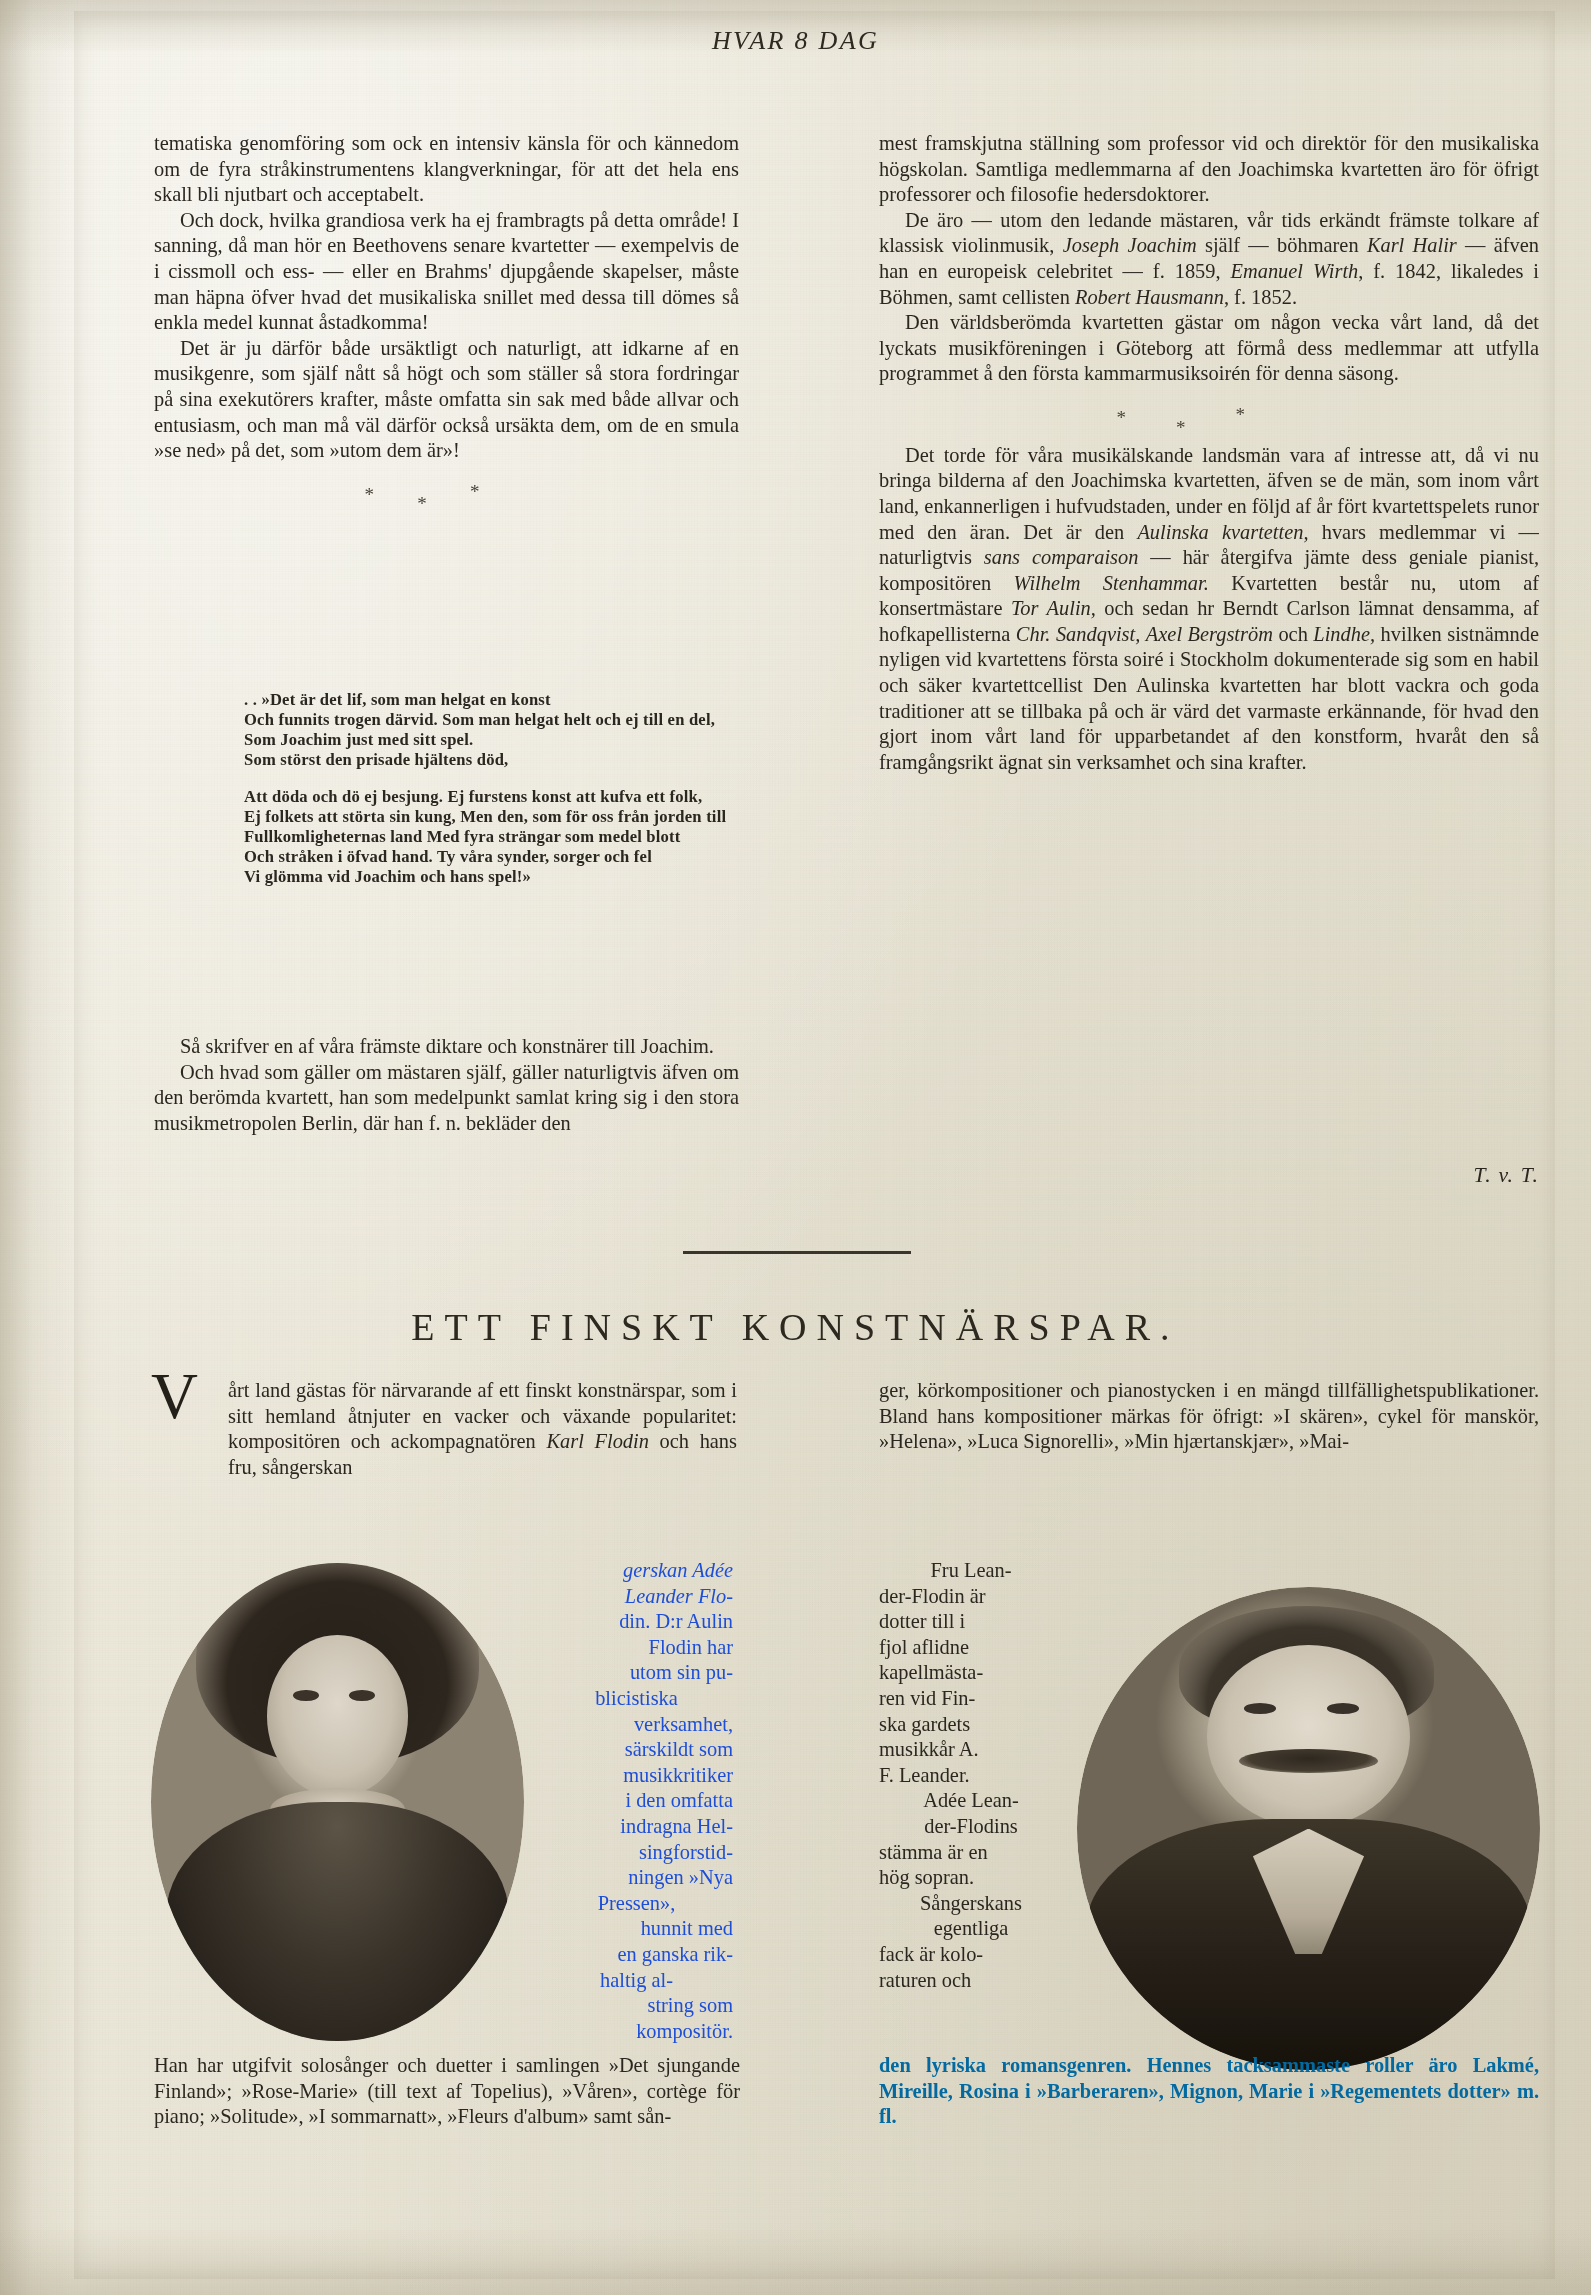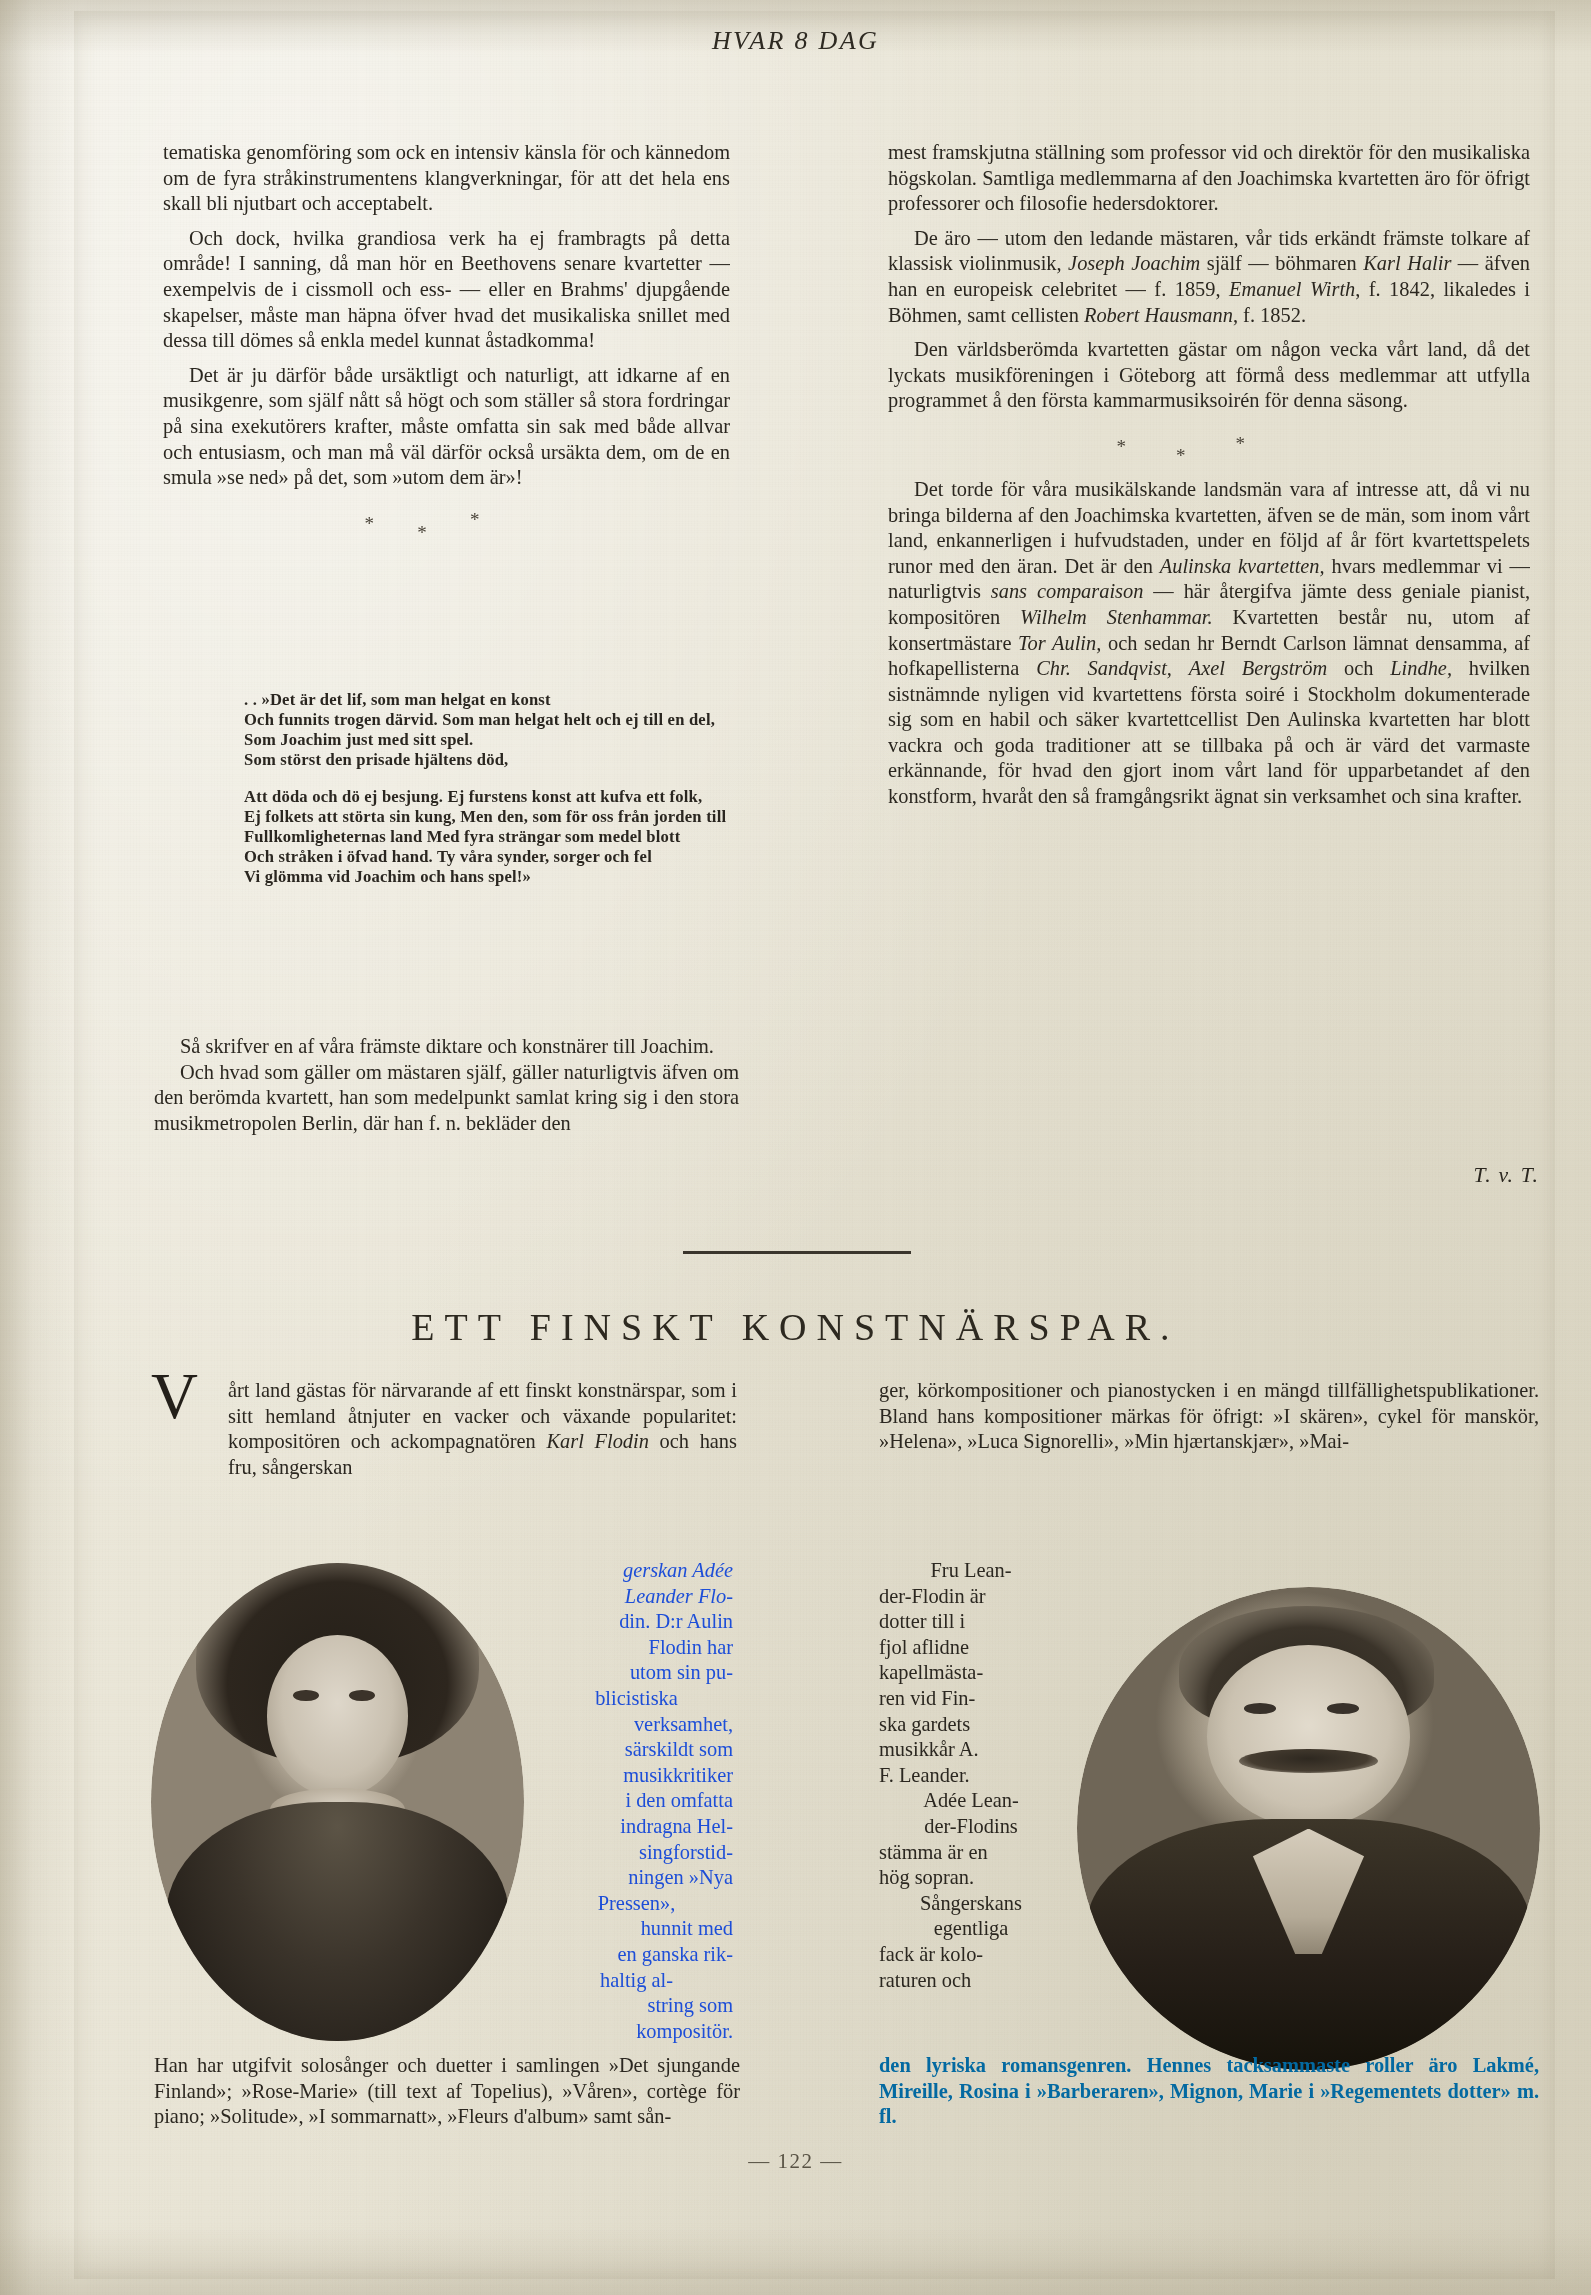--- a/index.html
+++ b/index.html
@@ -63,21 +63,21 @@
   
   .col{
     position:absolute;
     font-size:20.4px;
     line-height:25.6px;
     text-align:justify;
     color:#2b2720;
   }
   #article-left-column{left:154px;top:131px;width:585px;}
   #article-right-column{left:879px;top:131px;width:660px;}
-  .col p{margin:9px;}
+  .col p{margin:0;}
   .col p.ind{text-indent:26px;}
   .col i,.col em{font-style:italic;}
 
   
   .stars{
     position:relative;height:45px;margin:7.7px 0 3.1px 0;
     color:#4a443a;font-size:19px;
   }
   .stars span{position:absolute;top:10.8px;}
   .stars span:nth-child(1){left:36%;}
@@ -405,16 +405,15 @@
     <div class="shirt"></div>
   </div>
 
   <div id="bottom-left">
     <p>Han har utgifvit solosånger och duetter i samlingen »Det sjungande Finland»; »Rose-Marie» (till text af Topelius), »Våren», cortège för piano; »Solitude», »I sommarnatt», »Fleurs d'album» samt sån-</p>
   </div>
   <div id="bottom-right">
     <p>den lyriska romansgenren. Hennes tacksammaste roller äro Lakmé, Mireille, Rosina i »Barberaren», Mignon, Marie i »Regementets dotter» m. fl.</p>
   </div>
 
-  <div id="page-number">— 122 —</div>
 
 </div>
 
 
 </body></html>

